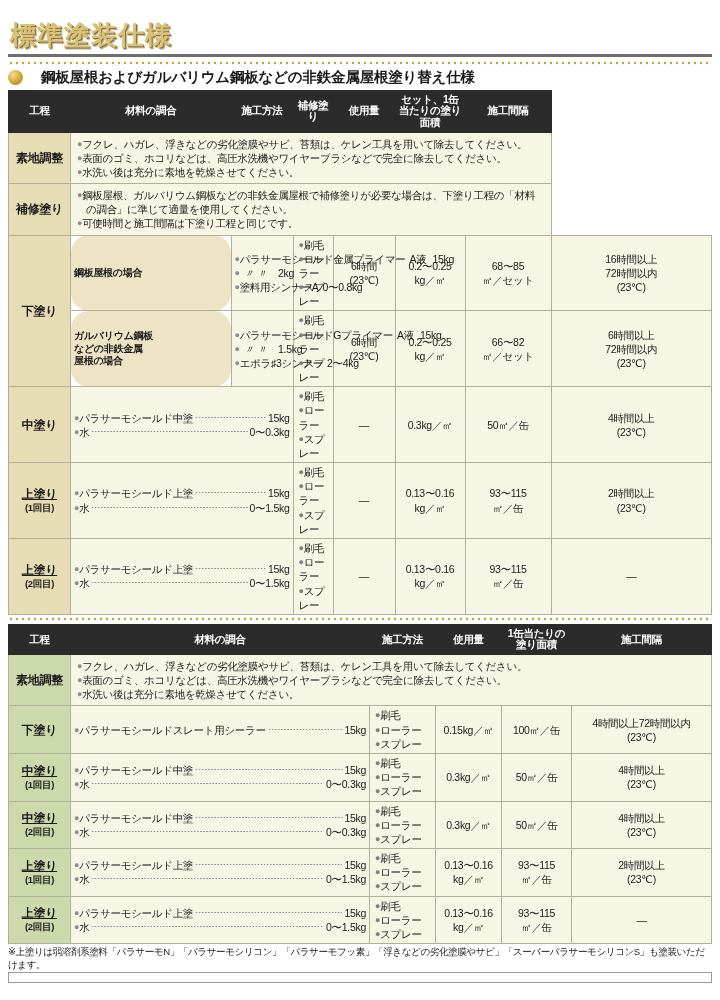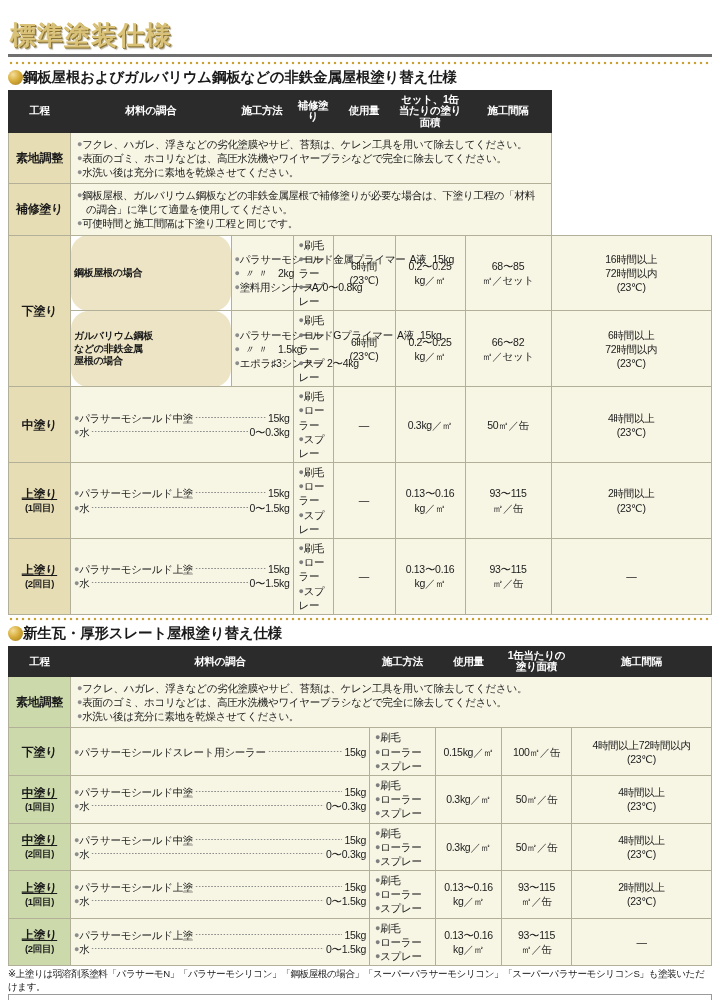--- a/index.html
+++ b/index.html
@@ -24,21 +24,21 @@
   .title-rule{height:3px;background:#6f6f6f;margin:1px 0 4px 0;}
 
   
   .dots-gold{
     height:4px;margin:2px 0 3px 0;
     background-image:radial-gradient(circle,#c9a233 1.4px,transparent 1.6px);
     background-size:6px 4px;background-repeat:repeat-x;
   }
 
   
-  .sec-head{display:flex;align-items:center;gap:0;margin:1px 0 3px 0;}
+  .sec-head{display:flex;align-items:center;gap:18px;margin:1px 0 3px 0;}
   .ball{width:15px;height:15px;border-radius:50%;flex:0 0 auto;}
   .ball.gold{background:radial-gradient(circle at 34% 30%,#f4dd9a 0%,#d8ae3c 45%,#9d7818 100%);}
   .sec-head h2{margin:0;font-size:14.5px;font-weight:bold;letter-spacing:-.2px;}
 
   
   table{border-collapse:collapse;width:100%;table-layout:fixed;}
   th{
     background:#2b2b2b;color:#fff;font-size:10.5px;font-weight:bold;
     border:1px solid #2b2b2b;padding:3px 1px;line-height:1.1;text-align:center;
     letter-spacing:-.3px;
@@ -267,24 +267,20 @@
           <td class="c dash">—</td>
           <td class="c">0.13〜0.16<br>kg／㎡</td>
           <td class="c">93〜115<br>㎡／缶</td>
           <td class="c">—</td>
         </tr>
       </tbody>
   </table>
 
   <div class="dots-gold"></div>
 
-  <div class="sec-head">
-    <span class="ball gold"></span>
-    <h2>新生瓦・厚形スレート屋根塗り替え仕様</h2>
-  </div>
 
   <table class="t2">
     <colgroup>
       <col style="width:62px">
         <col>
         <col style="width:66px">
       <col style="width:66px">
         <col style="width:70px">
         <col style="width:140px">
     </colgroup>
@@ -413,19 +409,19 @@
             <div><span class="bul-d">●</span>ローラー</div>
             <div><span class="bul-d">●</span>スプレー</div>
           </td>
           <td class="c">0.13〜0.16<br>kg／㎡</td>
           <td class="c">93〜115<br>㎡／缶</td>
           <td class="c">—</td>
         </tr>
       </tbody>
   </table>
 
-  <p class="footnote">※上塗りは弱溶剤系塗料「パラサーモN」「パラサーモシリコン」「鋼板屋根の場合」「スーパーパラサーモシリコン」「スーパーパラサーモシリコンS」も塗装いただけます。</p>
+  <p class="footnote">※上塗りは弱溶剤系塗料「パラサーモN」「パラサーモシリコン」「パラサーモフッ素」「浮きなどの劣化塗膜やサビ」「スーパーパラサーモシリコンS」も塗装いただけます。</p>
 
   <div class="spray-box">
     
   </div>
 
 </div>
 
 </body></html>

